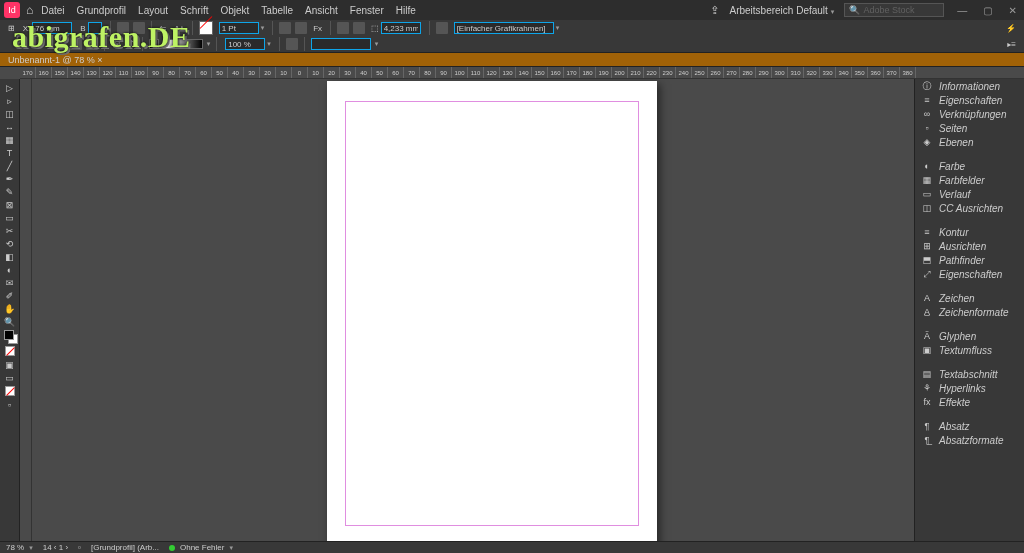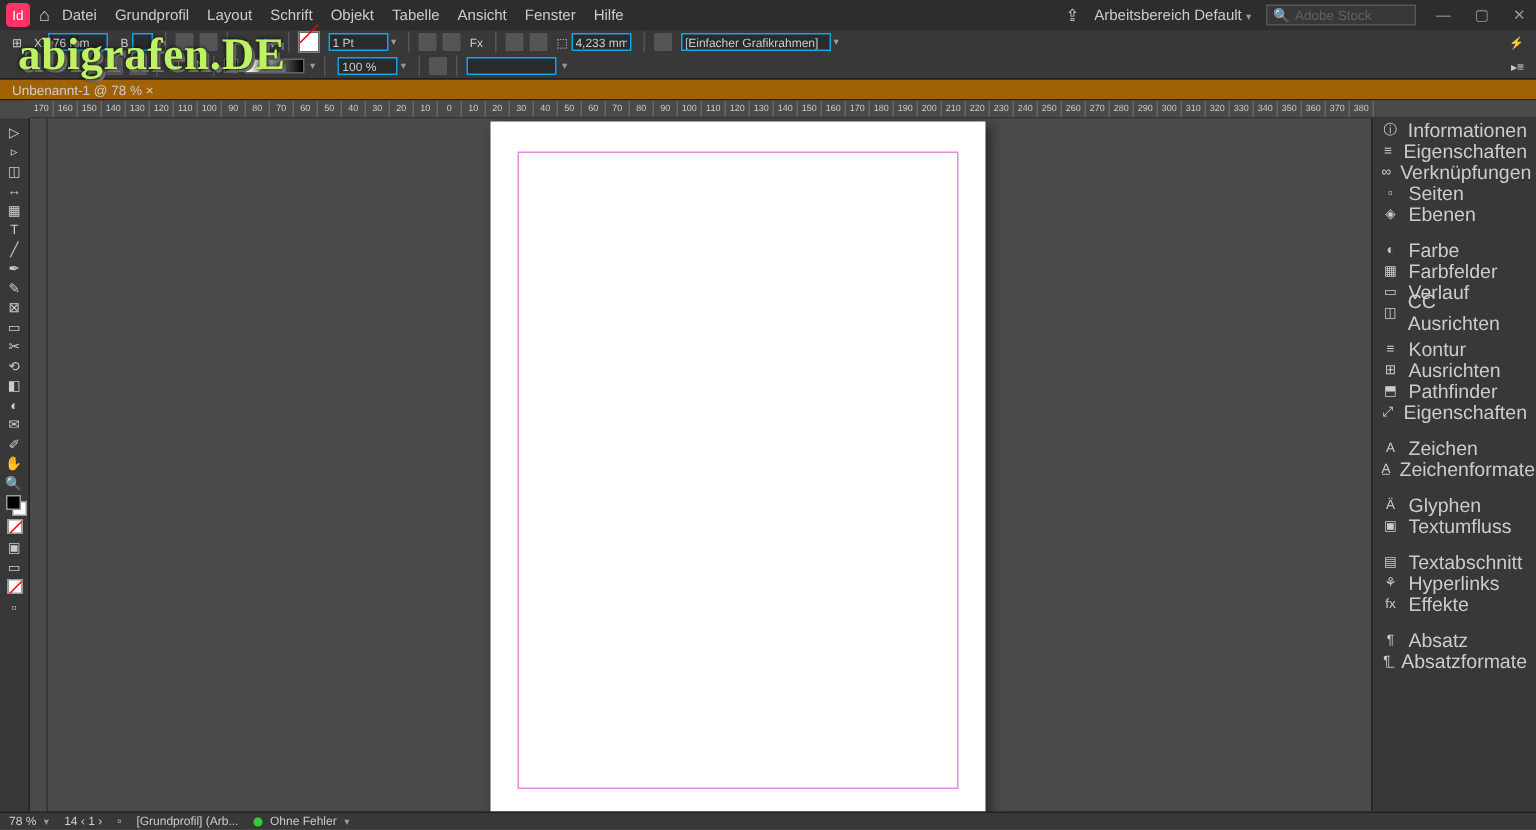--- a/index.html
+++ b/index.html
@@ -43,21 +43,21 @@
 .canvas-area { flex: 1; background: #4a4a4a; position: relative; overflow: hidden; }
 .ruler-v { position: absolute; left: 0; top: 0; bottom: 0; width: 12px; background: #4a4a4a; border-right: 1px solid #333; font-size: 6px; color: #ccc; }
 .page-wrapper { position: absolute; left: 307px; top: 2px; width: 330px; height: 465px; }
 .page { width: 100%; height: 100%; background: #fff; box-shadow: 3px 3px 8px rgba(0,0,0,0.5); position: relative; }
 .margin-box { position: absolute; left: 18px; right: 18px; top: 20px; bottom: 20px; border: 1px solid #e08ee0; }
 
 .right-panels { width: 110px; background: #383838; border-left: 1px solid #222; overflow-y: auto; }
 .panel-group-sep { height: 10px; }
 .panel-entry { display: flex; align-items: center; height: 14px; padding: 0 6px; cursor: pointer; gap: 6px; }
 .panel-icon { width: 12px; height: 10px; color: #ccc; font-size: 9px; display: flex; align-items: center; justify-content: center; }
-.panel-label { font-size: 13px; color: #ccc; }
+.panel-label { font-size: 10px; color: #ccc; font-style: italic; }
 
 .statusbar { height: 12px; background: #383838; border-top: 1px solid #222; display: flex; align-items: center; font-size: 8px; color: #ccc; padding: 0 6px; gap: 10px; position: absolute; bottom: 0; left: 0; right: 0; }
 .status-item { display: flex; align-items: center; gap: 5px; }
 .status-dot { width: 6px; height: 6px; border-radius: 50%; background: #3c3; }
 
 .chev { font-size: 7px; color: #999; }
 </style>
 </head>
 <body>
 

